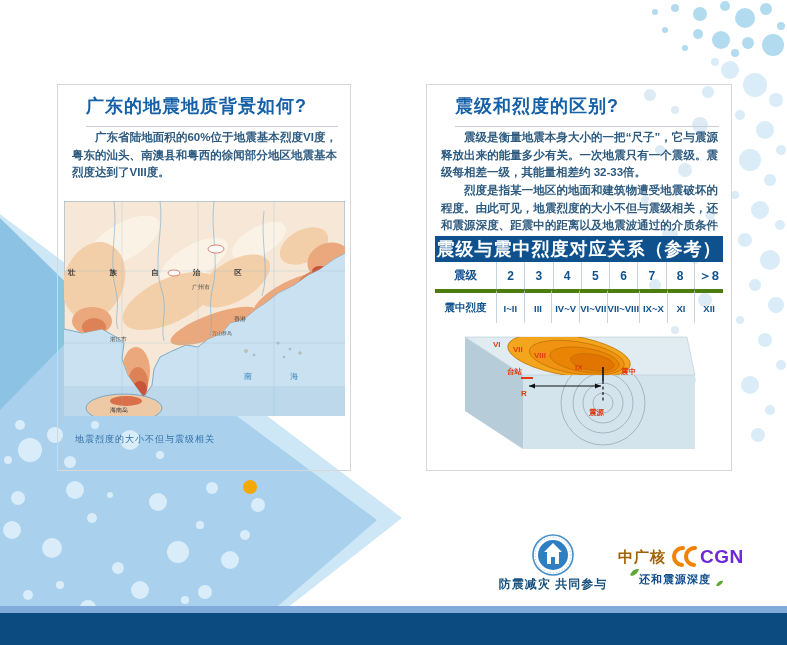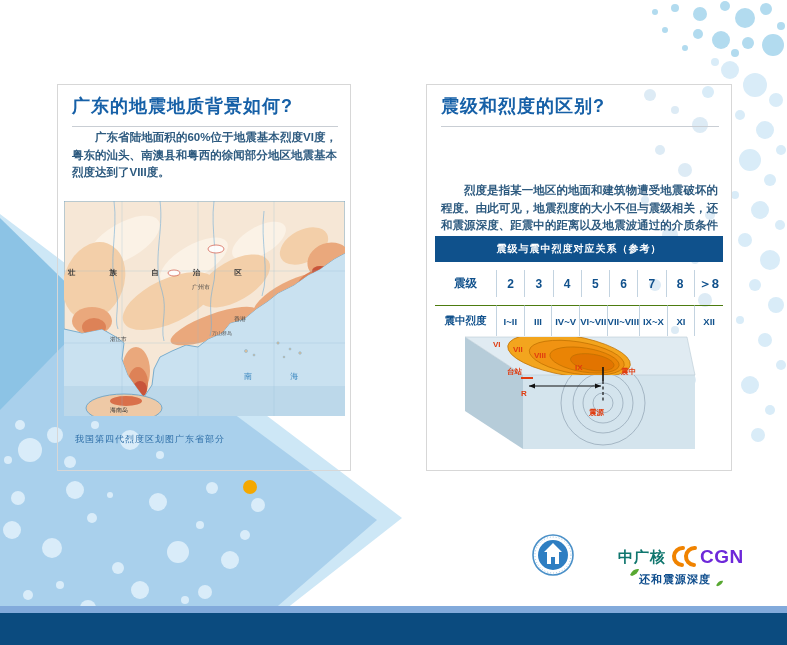--- a/index.html
+++ b/index.html
@@ -8,47 +8,47 @@
   
   #banner{position:absolute;left:0;top:0;width:787px;height:57px;background:var(--banner_bg);z-index:0;}
   #banner-title{position:absolute;left:0;top:13px;width:100%;text-align:center;
         font-size:28px;font-weight:bold;letter-spacing:3px;color:var(--title_blue);}
   
   .decor{position:absolute;z-index:1;pointer-events:none;}
   
   .panel{position:absolute;top:84px;height:385px;border:1px solid #d7d7d7;background:transparent;z-index:2;}
   #panel-left{left:57px;width:292px;}
   #panel-right{left:426px;width:304px;}
-  .panel-heading{position:absolute;left:14px;right:12px;top:9px;font-size:18px;font-weight:bold;
+  .panel-heading{position:absolute;left:28px;right:12px;top:9px;font-size:18px;font-weight:bold;
         color:var(--heading_blue);letter-spacing:1px;padding-bottom:8px;border-bottom:1px solid #c9ced4;}
   .panel-para{position:absolute;left:14px;right:13px;font-size:11.5px;line-height:17.5px;
         color:var(--body_text);font-weight:bold;text-indent:2em;text-align:justify;}
   
   #map-svg{position:absolute;left:6px;top:116px;}
   #map-caption{position:absolute;left:17px;top:348px;font-size:9px;color:#2e6fa8;letter-spacing:1px;}
   
   #mi-table{position:absolute;left:8px;right:8px;top:151px;}
   #mi-table-title{height:26px;line-height:26px;background:var(--table_header_bg);color:#fff;
-        font-size:10px;font-weight:bold;text-align:center;letter-spacing:1px;}
-  .tbl-row{display:grid;grid-template-columns:62px repeat(8,1fr);margin-top:8px;}
+        font-size:18px;font-weight:bold;text-align:center;letter-spacing:1px;}
+  .tbl-row{display:grid;grid-template-columns:62px repeat(8,1fr);}
   .tbl-cell{display:flex;align-items:center;justify-content:center;font-weight:bold;
         color:var(--table_text);border-right:1px solid #c3d3e0;height:27px;font-size:12px;}
   .tbl-row .tbl-cell:last-child{border-right:none;}
-  .tbl-row2 .tbl-cell{height:30px;border-top:1px solid #4d7c0f;font-size:9.5px;}
+  .tbl-row2 .tbl-cell{height:30px;border-top:4px solid #4d7c0f;font-size:9.5px;}
   .tbl-label{font-size:11.5px;}
   
   #diagram-svg{position:absolute;left:10px;top:246px;}
   
   #footer-strip{position:absolute;left:0;top:606px;width:787px;height:7px;background:var(--footer_strip);z-index:3;}
   #footer-bar{position:absolute;left:0;top:613px;width:787px;height:32px;background:var(--footer_bar);z-index:3;}
   #emblem{position:absolute;left:531px;top:533px;z-index:3;}
   #emblem-caption{position:absolute;left:473px;top:576px;width:160px;text-align:center;
         font-size:12px;font-weight:bold;color:#17517f;letter-spacing:1px;z-index:3;}
   #cgn-logo{position:absolute;left:618px;top:545px;display:flex;align-items:center;gap:2px;z-index:3;}
-  #cgn-cn{font-size:15px;font-weight:bold;color:#0f766e;letter-spacing:1px;}
+  #cgn-cn{font-size:15px;font-weight:bold;color:#a16207;letter-spacing:1px;}
   #cgn-en{font-size:19px;font-weight:bold;color:#6d28d9;letter-spacing:.5px;}
   #cgn-tagline{position:absolute;left:612px;top:572px;width:126px;text-align:center;
         font-size:11px;font-weight:bold;color:#0d4c8c;letter-spacing:1px;z-index:3;}
   .leaf{position:absolute;z-index:4;}
   svg text{font-family:"Liberation Sans","DejaVu Sans",sans-serif;}
 </style>
 </head>
 <body>
 
 <div id="page">
@@ -237,25 +237,26 @@
 
         <text x="4" y="74" font-size="7.5" font-weight="bold" fill="#3a3a3a" letter-spacing="16">壮 族 自 治 区</text>
         <text x="128" y="88" font-size="6" fill="#444">广州市</text>
         <text x="170" y="120" font-size="6" fill="#444">香港</text>
         <text x="148" y="134" font-size="5" fill="#555">万山群岛</text>
         <text x="46" y="140" font-size="5.5" fill="#444">湛江市</text>
         <text x="46" y="211" font-size="6" fill="#333">海南岛</text>
         <text x="180" y="178" font-size="8" fill="#3c88c0" letter-spacing="18">南  海</text>
       </g>
     </svg>
-    <div id="map-caption">我国第四代烈度区划图广东省部分</div>
+    <div id="map-caption">地震烈度的大小不但与震级相关</div>
   </div>
 
   <div id="panel-right" class="panel">
     <div class="panel-heading">震级和烈度的区别?</div>
+    <div class="panel-para" style="top:44px;">震级是衡量地震本身大小的一把“尺子”，它与震源释放出来的能量多少有关。一次地震只有一个震级。震级每相差一级，其能量相差约 32-33倍。</div>
     <div class="panel-para" style="top:97px;">烈度是指某一地区的地面和建筑物遭受地震破坏的程度。由此可见，地震烈度的大小不但与震级相关，还和震源深度、距震中的距离以及地震波通过的介质条件相关。</div>
 
     <div id="mi-table">
       <div id="mi-table-title">震级与震中烈度对应关系（参考）</div>
       <div class="tbl-row tbl-row1">
         <div class="tbl-cell tbl-label">震级</div>
         <div class="tbl-cell">2</div>
         <div class="tbl-cell">3</div>
         <div class="tbl-cell">4</div>
         <div class="tbl-cell">5</div>
@@ -322,20 +323,21 @@
     </svg>
   </div>
 
   <svg id="emblem" width="44" height="44" viewBox="0 0 44 44">
     <circle cx="22" cy="22" r="20" fill="#ffffff" stroke="#4a90c8" stroke-width="1.6"></circle>
     <circle cx="22" cy="22" r="18" fill="none" stroke="#7fb3dd" stroke-width="0.8" stroke-dasharray="1,2"></circle>
     <circle cx="22" cy="22" r="15" fill="#2e7ec2"></circle>
     <path d="M22,10 L31,19 L28,19 L28,31 L16,31 L16,19 L13,19 Z" fill="#ffffff"></path>
     <rect x="20" y="24" width="4" height="7" fill="#2e7ec2"></rect>
   </svg>
+  <div id="emblem-caption">防震减灾 共同参与</div>
 
   <div id="cgn-logo">
     <span id="cgn-cn">中广核</span>
     <svg width="30" height="24" viewBox="0 0 30 24">
       <path d="M15,3 A8.5,8.5 0 1 0 14,20" fill="none" stroke="#f08300" stroke-width="4" stroke-linecap="round"></path>
       <path d="M27,3 A8.5,8.5 0 1 0 26,20" fill="none" stroke="#f08300" stroke-width="4" stroke-linecap="round"></path>
     </svg>
     <span id="cgn-en">CGN</span>
   </div>
   <div id="cgn-tagline">还和震源深度</div>

